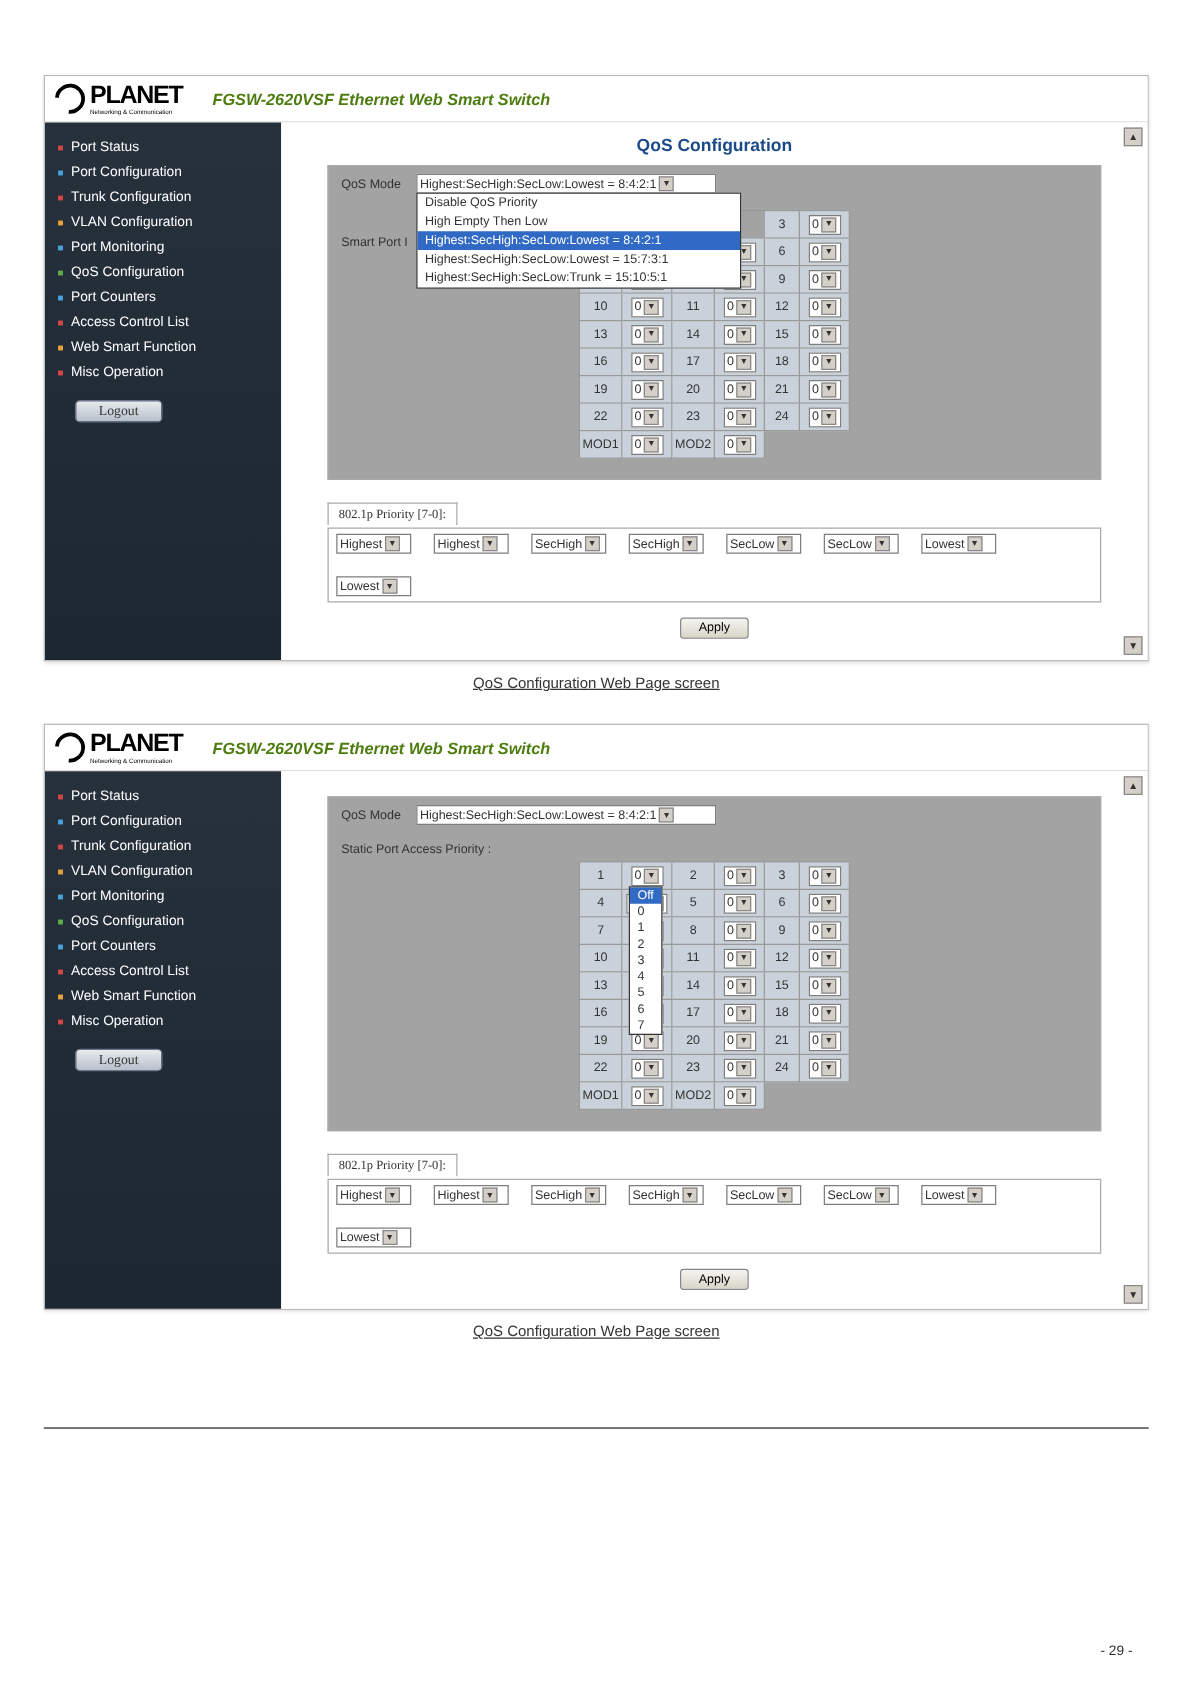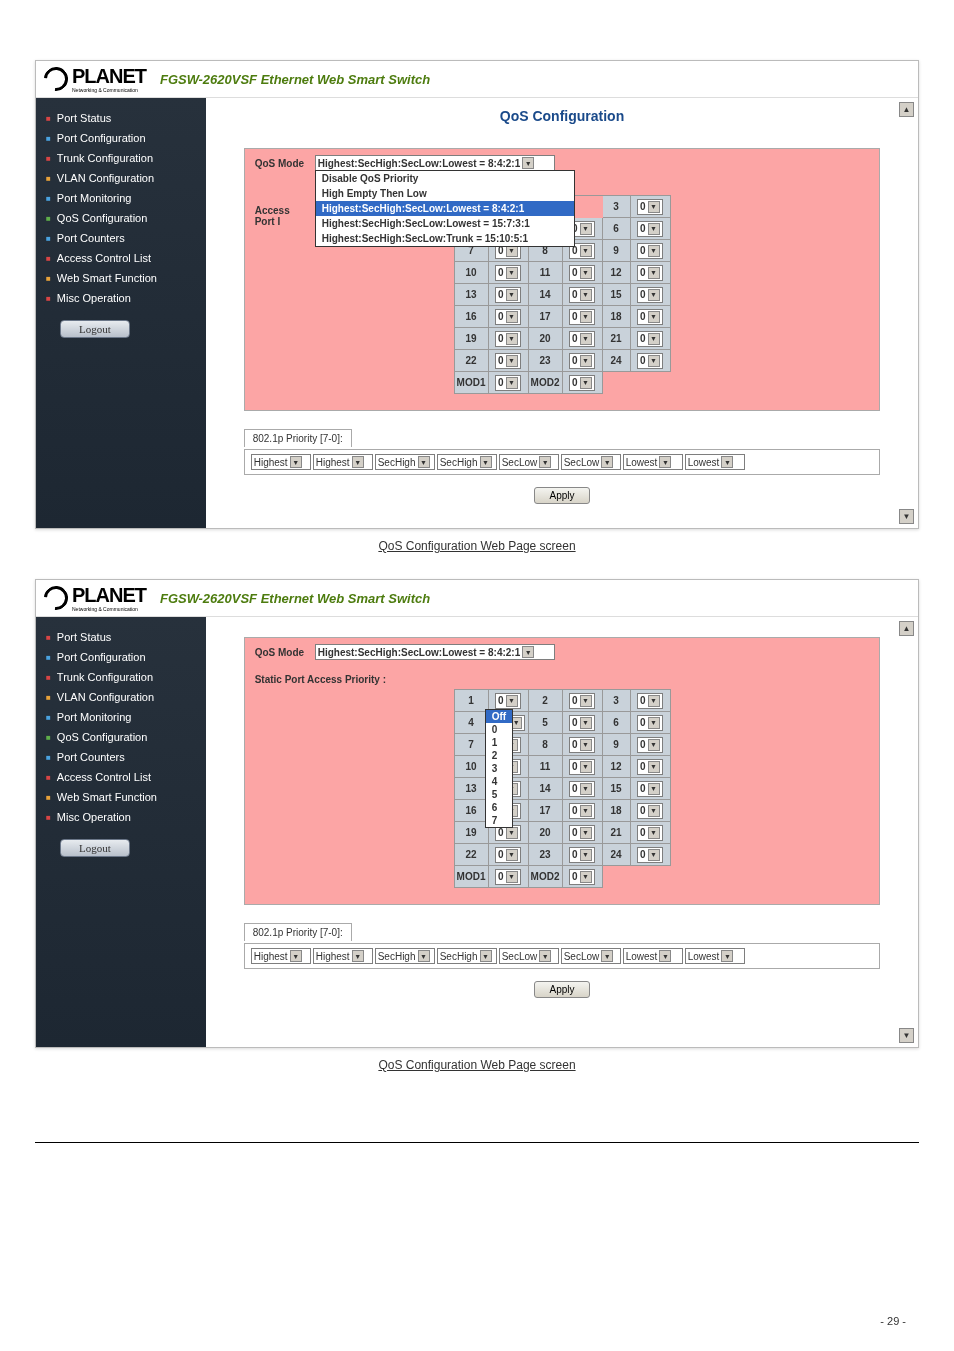--- a/index.html
+++ b/index.html
@@ -16,21 +16,21 @@
     background: #fff;
     margin-bottom: 10px;
     box-shadow: 0 1px 3px rgba(0,0,0,.15);
   }
   .panel-inner { display: flex; }
   .logo-row {
     display: flex;
     align-items: center;
     padding: 4px 6px 4px 8px;
     border-bottom: 1px solid #ddd;
-    gap: 14px;
+    gap: 24px;
     background: #fff;
   }
   .logo {
     font-weight: 900;
     font-size: 20px;
     color: #000;
     letter-spacing: -1px;
     display: flex;
     align-items: center;
   }
@@ -45,21 +45,21 @@
   }
   .logo small { display:block; font-size:5px; font-weight:400; line-height:5px; letter-spacing:0; }
   .fgsw {
     color: #4d7c0f;
     font-weight: 700;
     font-size: 13px;
     font-style: italic;
   }
 
   .sidebar {
-    width: 170px;
+    width: 189px;
     background: linear-gradient(#27313c, #1d2732);
     padding: 10px 8px 20px 8px;
     min-height: 430px;
   }
   .nav-item {
     display: flex; align-items: center;
     color: #fff;
     font-size: 11px;
     padding: 4px 0 4px 2px;
     cursor: pointer;
@@ -106,26 +106,25 @@
 
   .qos-title {
     text-align: center;
     color: #1a4a8a;
     font-weight: 700;
     font-size: 14px;
     padding: 4px 0 8px;
   }
   .qos-box {
     border: 1px solid #aaa;
-    background: #fca5a5;
+    background: #a3a3a3;
     padding: 6px 10px 16px 10px;
-    margin: 16px auto;
+    margin: 0 auto;
     width: 92%;
     font-size:10px;
-    font-weight:bold;
   }
   .mode-row { display:flex; align-items:center; margin-bottom:2px; }
   .mode-label { font-size:10px; margin-right:4px; width:56px; }
   .select, .num-sel {
     background:#fff;
     border:1px solid #7e7e7e;
     font-size:10px;
     padding:1px 2px;
     display:inline-flex; align-items:center;
     gap:2px;
@@ -171,26 +170,26 @@
   .num-sel { min-width:26px; }
 
   .prio-section {
     margin-top: 18px;
     width:92%;
     margin-left:auto; margin-right:auto;
   }
   .prio-label {
     font-size:10px; margin-bottom:2px; display:inline-block;
     border:1px solid #aaa; border-bottom:none;
-    padding:3px 8px; background:#fff;
+    padding:3px 8px; background:#fff;font-family:Liberation Serif, serif;
   }
   .prio-row {
     border:1px solid #aaa; background:#fff;
     padding:4px 6px;
-    display:flex; gap:2px; flex-wrap:wrap; align-items:center;
+    display:flex; gap:18px; flex-wrap:wrap; align-items:center;
   }
   .prio-row .select { min-width:60px; }
 
   .apply {
     margin: 12px auto 0;
     display:block;
     padding:2px 14px;
     background:linear-gradient(#f4f4f0,#d8d4c8);
     border:1px solid #888;
     border-radius:3px;
@@ -263,21 +262,21 @@
                   <div class="dd-item">Disable QoS Priority</div>
                   <div class="dd-item">High Empty Then Low</div>
                   <div class="dd-item hl">Highest:SecHigh:SecLow:Lowest = 8:4:2:1</div>
                   <div class="dd-item">Highest:SecHigh:SecLow:Lowest = 15:7:3:1</div>
                   <div class="dd-item">Highest:SecHigh:SecLow:Trunk = 15:10:5:1</div>
                 </div>
             </div>
           </div>
         </div>
         <div class="mode-row static-row" style="margin-top:34px">
-          <span class="mode-label">Access Port I</span>
+          <span class="mode-label">Smart Port I</span>
         </div>
 
         <div class="grid" id="grid1" style="margin-top:-34px">
             <div class="gcell port" style="visibility: hidden;"></div>
             <div class="gcell sel" style="visibility: hidden;"></div>
             <div class="gcell port" style="visibility: hidden;"></div>
             <div class="gcell sel" style="visibility: hidden;"></div>
             <div class="gcell port">3</div>
             <div class="gcell sel">
               <div class="num-sel">

